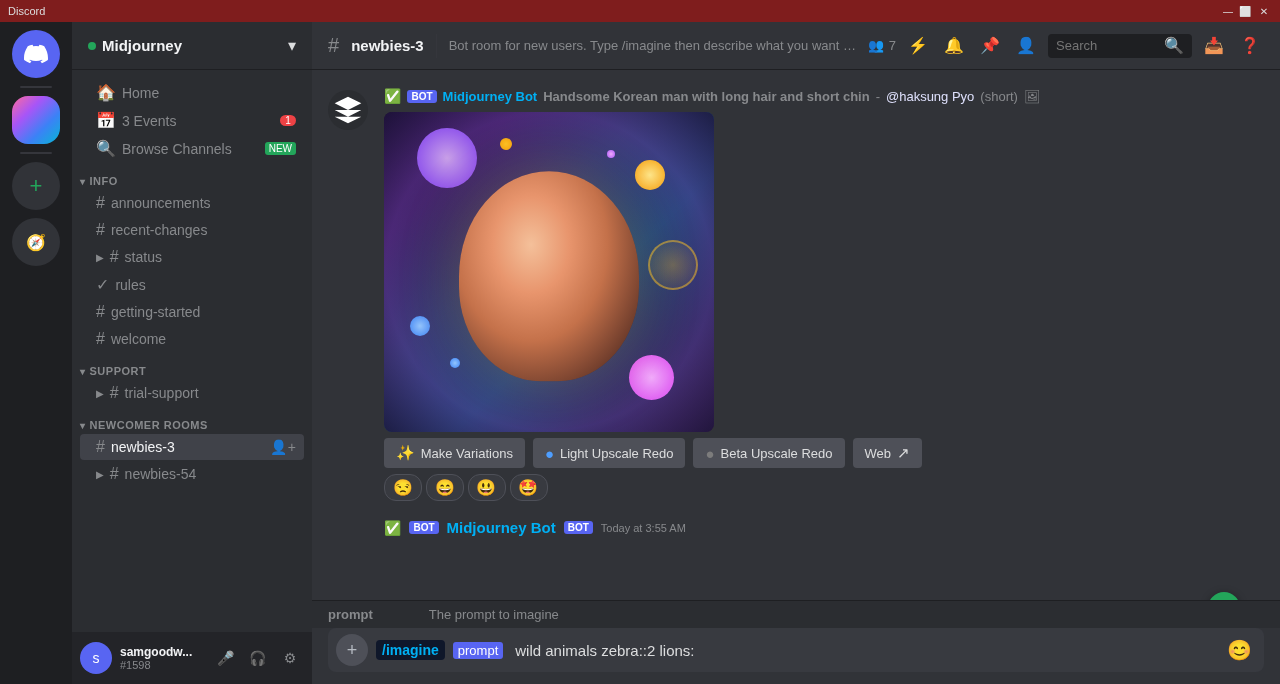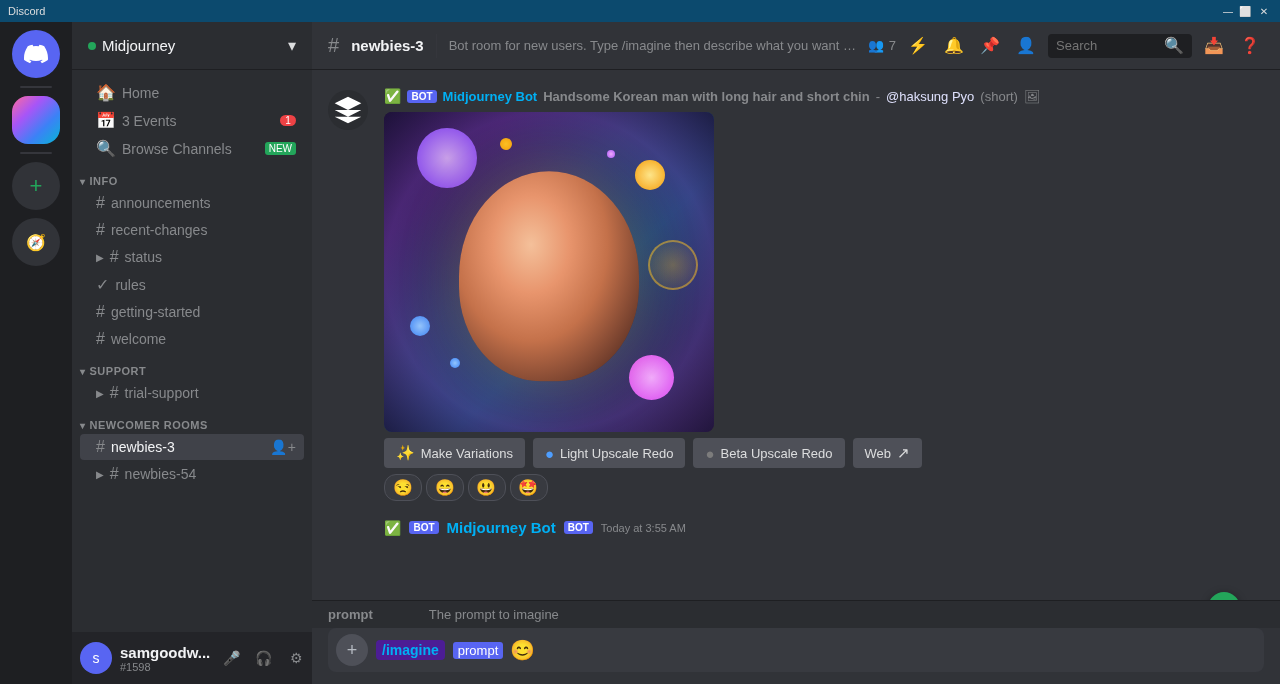--- a/index.html
+++ b/index.html
@@ -9,21 +9,21 @@
       color: #dcddde; 
       width: 1280px; 
       height: 684px; 
       overflow: hidden;
       display: flex;
       flex-direction: column;
     }
 
     
     .title-bar {
-      background: #0c4a6e;
+      background: #7f1d1d;
       height: 22px;
       display: flex;
       align-items: center;
       justify-content: space-between;
       padding: 0 8px;
       flex-shrink: 0;
       gap: 8px;
     }
     .title-bar-title {
       color: #dcddde;
@@ -115,21 +115,21 @@
       height: 48px;
       padding: 0 16px;
       display: flex;
       align-items: center;
       justify-content: space-between;
       border-bottom: 1px solid #1e1f22;
       cursor: pointer;
       flex-shrink: 0;
     }
     .server-header-name {
-      font-weight: 400;
+      font-weight: 700;
       font-size: 15px;
       color: #f2f3f5;
       display: flex;
       align-items: center;
       gap: 6px;
     }
     .status-dot {
       width: 8px; height: 8px;
       border-radius: 50%;
       background: #23a55a;
@@ -201,21 +201,21 @@
       flex-shrink: 0;
     }
     .user-avatar {
       width: 32px; height: 32px;
       border-radius: 50%;
       background: #5865f2;
       display: flex; align-items: center; justify-content: center;
       font-size: 14px; color: white; flex-shrink: 0;
     }
     .user-info { flex: 1; }
-    .user-name { font-size: 15px; font-weight: 600; color: #f2f3f5; }
+    .user-name { font-size: 12px; font-weight: 600; color: #f2f3f5; }
     .user-tag { font-size: 11px; color: #87898c; }
     .user-controls { display: flex; gap: 4px; }
     .user-ctrl-btn {
       width: 28px; height: 28px;
       display: flex; align-items: center; justify-content: center;
       color: #87898c; cursor: pointer; border-radius: 4px;
       font-size: 14px;
     }
 
     
@@ -475,21 +475,21 @@
       width: 32px; height: 32px;
       border-radius: 50%;
       background: #4e5058;
       display: flex; align-items: center; justify-content: center;
       color: #b5bac1; cursor: pointer; font-size: 18px;
       flex-shrink: 0;
     }
     .command-chip {
       display: flex;
       align-items: center;
-      background: #4c1d95;
+      background: #0f172a;
       border-radius: 4px;
       padding: 2px 6px;
       margin: 0 4px;
       font-size: 14px;
       color: #00b0f4;
       font-weight: 600;
     }
     .prompt-chip {
       background: #5865f2;
       color: white;
@@ -812,20 +812,21 @@
       <div class="input-box">
         <div class="input-plus">+</div>
         <div style="display:flex;align-items:center;gap:4px;margin:0 4px;">
           <span class="command-chip">
             <span>/imagine</span>
           </span>
           <span class="prompt-chip">
             <span>prompt</span>
           </span>
         </div>
+        <input class="input-text" type="text" value="wild animals zebra::2 lions:" style="">
         <div class="input-right">
           <div class="input-icon-btn">😊</div>
         </div>
       </div>
     </div>
 
   </div>
 </div>
 
 </body></html>

